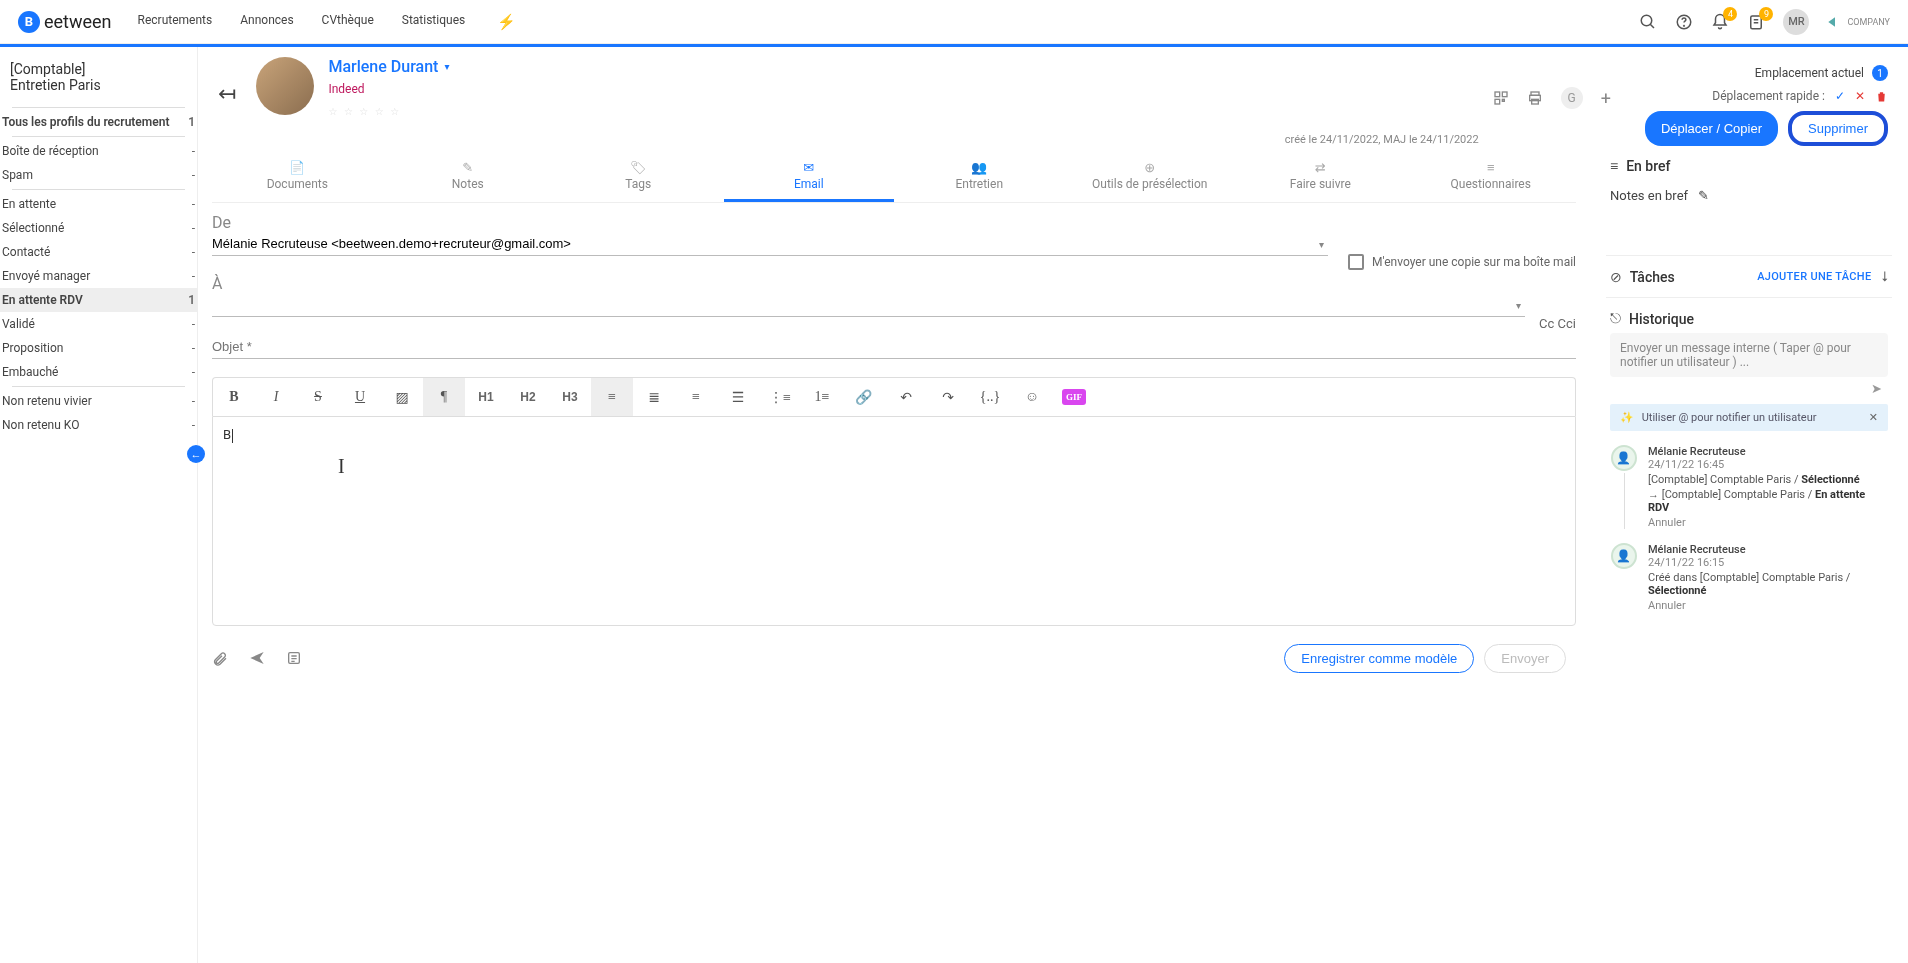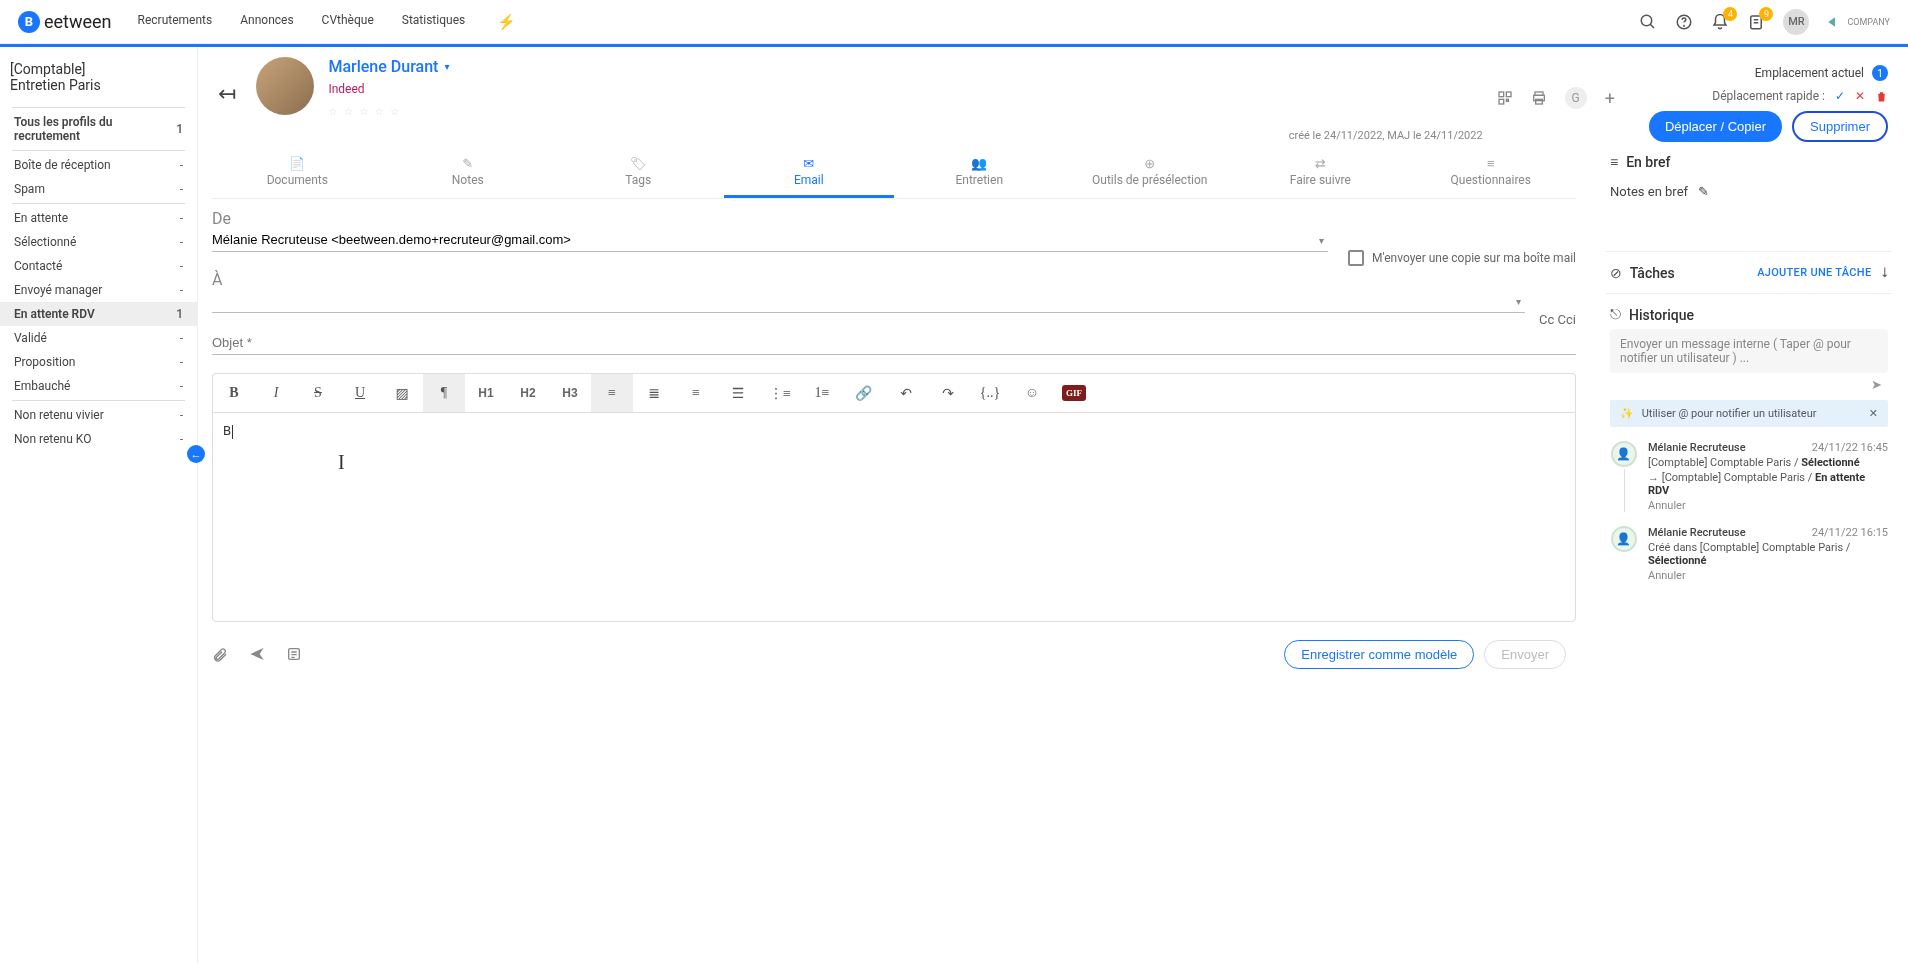--- a/index.html
+++ b/index.html
@@ -15,21 +15,21 @@
 .icon-btn { color:#555; cursor:pointer; position:relative; display:flex; align-items:center;}
 .badge { position:absolute; top:-6px; right:-8px; min-width:14px; height:14px; border-radius:7px; background:#ffb300; color:#fff; font-size:9px; display:flex; align-items:center; justify-content:center; padding:0 3px;}
 .avatar-mr { width:26px; height:26px; border-radius:50%; background:#ddd; color:#666; display:flex; align-items:center; justify-content:center; font-size:11px; font-weight:500;}
 .company-logo { font-size:9px; color:#888; display:flex; align-items:center; gap:4px;}
 .blue-bar { height:3px; background:#1976ff;}
 .main { display:flex; height:calc(100vh - 47px);}
 
 .sidebar { width:198px; border-right:1px solid #eee; padding-top:10px; position:relative; flex-shrink:0;}
 .sb-title { font-size:14px; color:#333; padding:4px 10px 12px;}
 .sb-sep { height:1px; background:#ddd; margin:2px 12px;}
-.sb-item { display:flex; justify-content:space-between; align-items:center; padding:5px 14px; font-size:12px; color:#444; cursor:pointer;}
+.sb-item { display:flex; justify-content:space-between; align-items:center; padding:5px 2px; font-size:12px; color:#444; cursor:pointer;}
 .sb-item.bold { font-weight:600;}
 .sb-item.active { background:#eee; font-weight:600;}
 .sb-count { color:#666; font-size:12px;}
 .sb-group { margin:2px 0;}
 .back-fab { position:absolute; right:-8px; bottom:500px; width:18px; height:18px; border-radius:50%; background:#1976ff; color:#fff; display:flex; align-items:center; justify-content:center; font-size:11px;}
 
 .content { flex:1; display:flex; overflow:hidden;}
 .center { flex:1; display:flex; flex-direction:column; padding:0 0 10px 14px; overflow:auto;}
 .header-row { display:flex; align-items:flex-start; padding-top:10px; gap:14px;}
 .back-arrow { font-size:22px; color:#444; padding:24px 6px 0; cursor:pointer;}
@@ -41,21 +41,21 @@
 .stars { color:#ddd; font-size:10px; margin-top:10px; letter-spacing:2px;}
 .header-icons { display:flex; gap:18px; align-items:center; color:#888; padding-top:30px; padding-right:20px;}
 .header-icons .g { width:22px; height:22px; border-radius:50%; background:#eee; display:flex; align-items:center; justify-content:center; font-size:12px; color:#999;}
 .header-right { padding:8px 20px 0 0; text-align:right; flex-shrink:0;}
 .emp-row { display:flex; align-items:center; justify-content:flex-end; gap:8px; font-size:12px; color:#444;}
 .badge-blue { width:16px; height:16px; border-radius:50%; background:#1976ff; color:#fff; font-size:10px; display:flex; align-items:center; justify-content:center;}
 .dep-row { display:flex; align-items:center; justify-content:flex-end; gap:10px; font-size:12px; color:#666; margin-top:8px;}
 .dep-row .chk { color:#1976ff;} .dep-row .x { color:#e53935;} .dep-row .trash { color:#e53935;}
 .btns-row { display:flex; gap:10px; margin-top:8px; justify-content:flex-end;}
 .btn-primary { background:#1976ff; color:#fff; border:none; border-radius:16px; padding:6px 16px; font-size:13px; cursor:pointer;}
-.btn-outline { background:#fff; color:#1976ff; border:2px solid #1d4ed8; border-radius:16px; padding:6px 16px; font-size:13px; cursor:pointer;}
+.btn-outline { background:#fff; color:#1976ff; border:4px solid #1d4ed8; border-radius:16px; padding:6px 16px; font-size:13px; cursor:pointer;}
 
 .center-body { display:flex; gap:20px; margin-top:8px;}
 .center-left { flex:1; min-width:0;}
 .tabs { display:flex; border-bottom:1px solid #eee; margin-right:10px;}
 .tab { flex:1; text-align:center; padding:6px 4px 8px; color:#888; font-size:12px; cursor:pointer; }
 .tab .ticon { display:block; font-size:13px; margin-bottom:2px; color:#aaa;}
 .tab.active { color:#1976ff; border-bottom:3px solid #1976ff;}
 .tab.active .ticon { color:#1976ff;}
 
 .form-area { padding:10px 10px 0 0;}
@@ -96,21 +96,21 @@
 .hist-msg { background:#f6f6f6; border-radius:4px; padding:8px 10px; font-size:12px; color:#888; margin-top:6px;}
 .hist-send { display:flex; justify-content:flex-end; padding:4px 6px;}
 .hist-tip { background:#e4f1fb; border-radius:2px; padding:7px 10px; display:flex; align-items:center; gap:8px; font-size:11px; color:#556; margin-top:4px;}
 .hist-tip .close { margin-left:auto; color:#666; cursor:pointer;}
 .timeline { margin-top:14px;}
 .tl-item { display:flex; gap:10px; margin-bottom:14px;}
 .tl-dot-wrap { position:relative; width:28px; display:flex; flex-direction:column; align-items:center;}
 .tl-dot { width:26px; height:26px; border-radius:50%; border:2px solid #cde3d1; background:#eaf5ec; display:flex; align-items:center; justify-content:center; color:#7aa; font-size:12px;}
 .tl-line { width:1px; flex:1; background:#ddd; margin-top:2px;}
 .tl-body { flex:1; font-size:11px; color:#555;}
-.tl-head { display:flex; justify-content:space-between;}
+.tl-head { display:flex; justify-content:space-between;flex-direction:column;}
 .tl-head .name { font-weight:500; color:#444;}
 .tl-head .time { color:#888;}
 .tl-text { margin-top:2px;}
 .tl-text strong { color:#333;}
 .tl-cancel { color:#888; margin-top:2px; font-size:11px;}
 
 svg { display:block;}
 </style>
 </head>
 <body>
@@ -353,21 +353,21 @@
               <div class="tbtn">≣</div>
               <div class="tbtn">≡</div>
               <div class="tbtn">☰</div>
               <div class="tbtn">⋮≡</div>
               <div class="tbtn">1≡</div>
               <div class="tbtn">🔗</div>
               <div class="tbtn">↶</div>
               <div class="tbtn">↷</div>
               <div class="tbtn">{..}</div>
               <div class="tbtn">☺</div>
-              <div class="tbtn" style="font-size:9px;font-weight:bold;background:#7f1d1d;color:#fff;width:24px;height:16px;border-radius:3px;margin:11px 9px;">GIF</div>
+              <div class="tbtn" style="font-size:9px;font-weight:bold;background:#d946ef;color:#fff;width:24px;height:16px;border-radius:3px;margin:11px 9px;">GIF</div>
             </div>
             <div class="editor-body">
               <span>B</span><span class="caret"></span>
               <span class="text-cursor">I</span>
             </div>
 
             <div class="bottom-row">
               <div class="attach-icons">
                 <span>
                     <svg width="16" height="18" viewBox="0 0 24 24" fill="none" stroke="currentColor" stroke-width="2">

